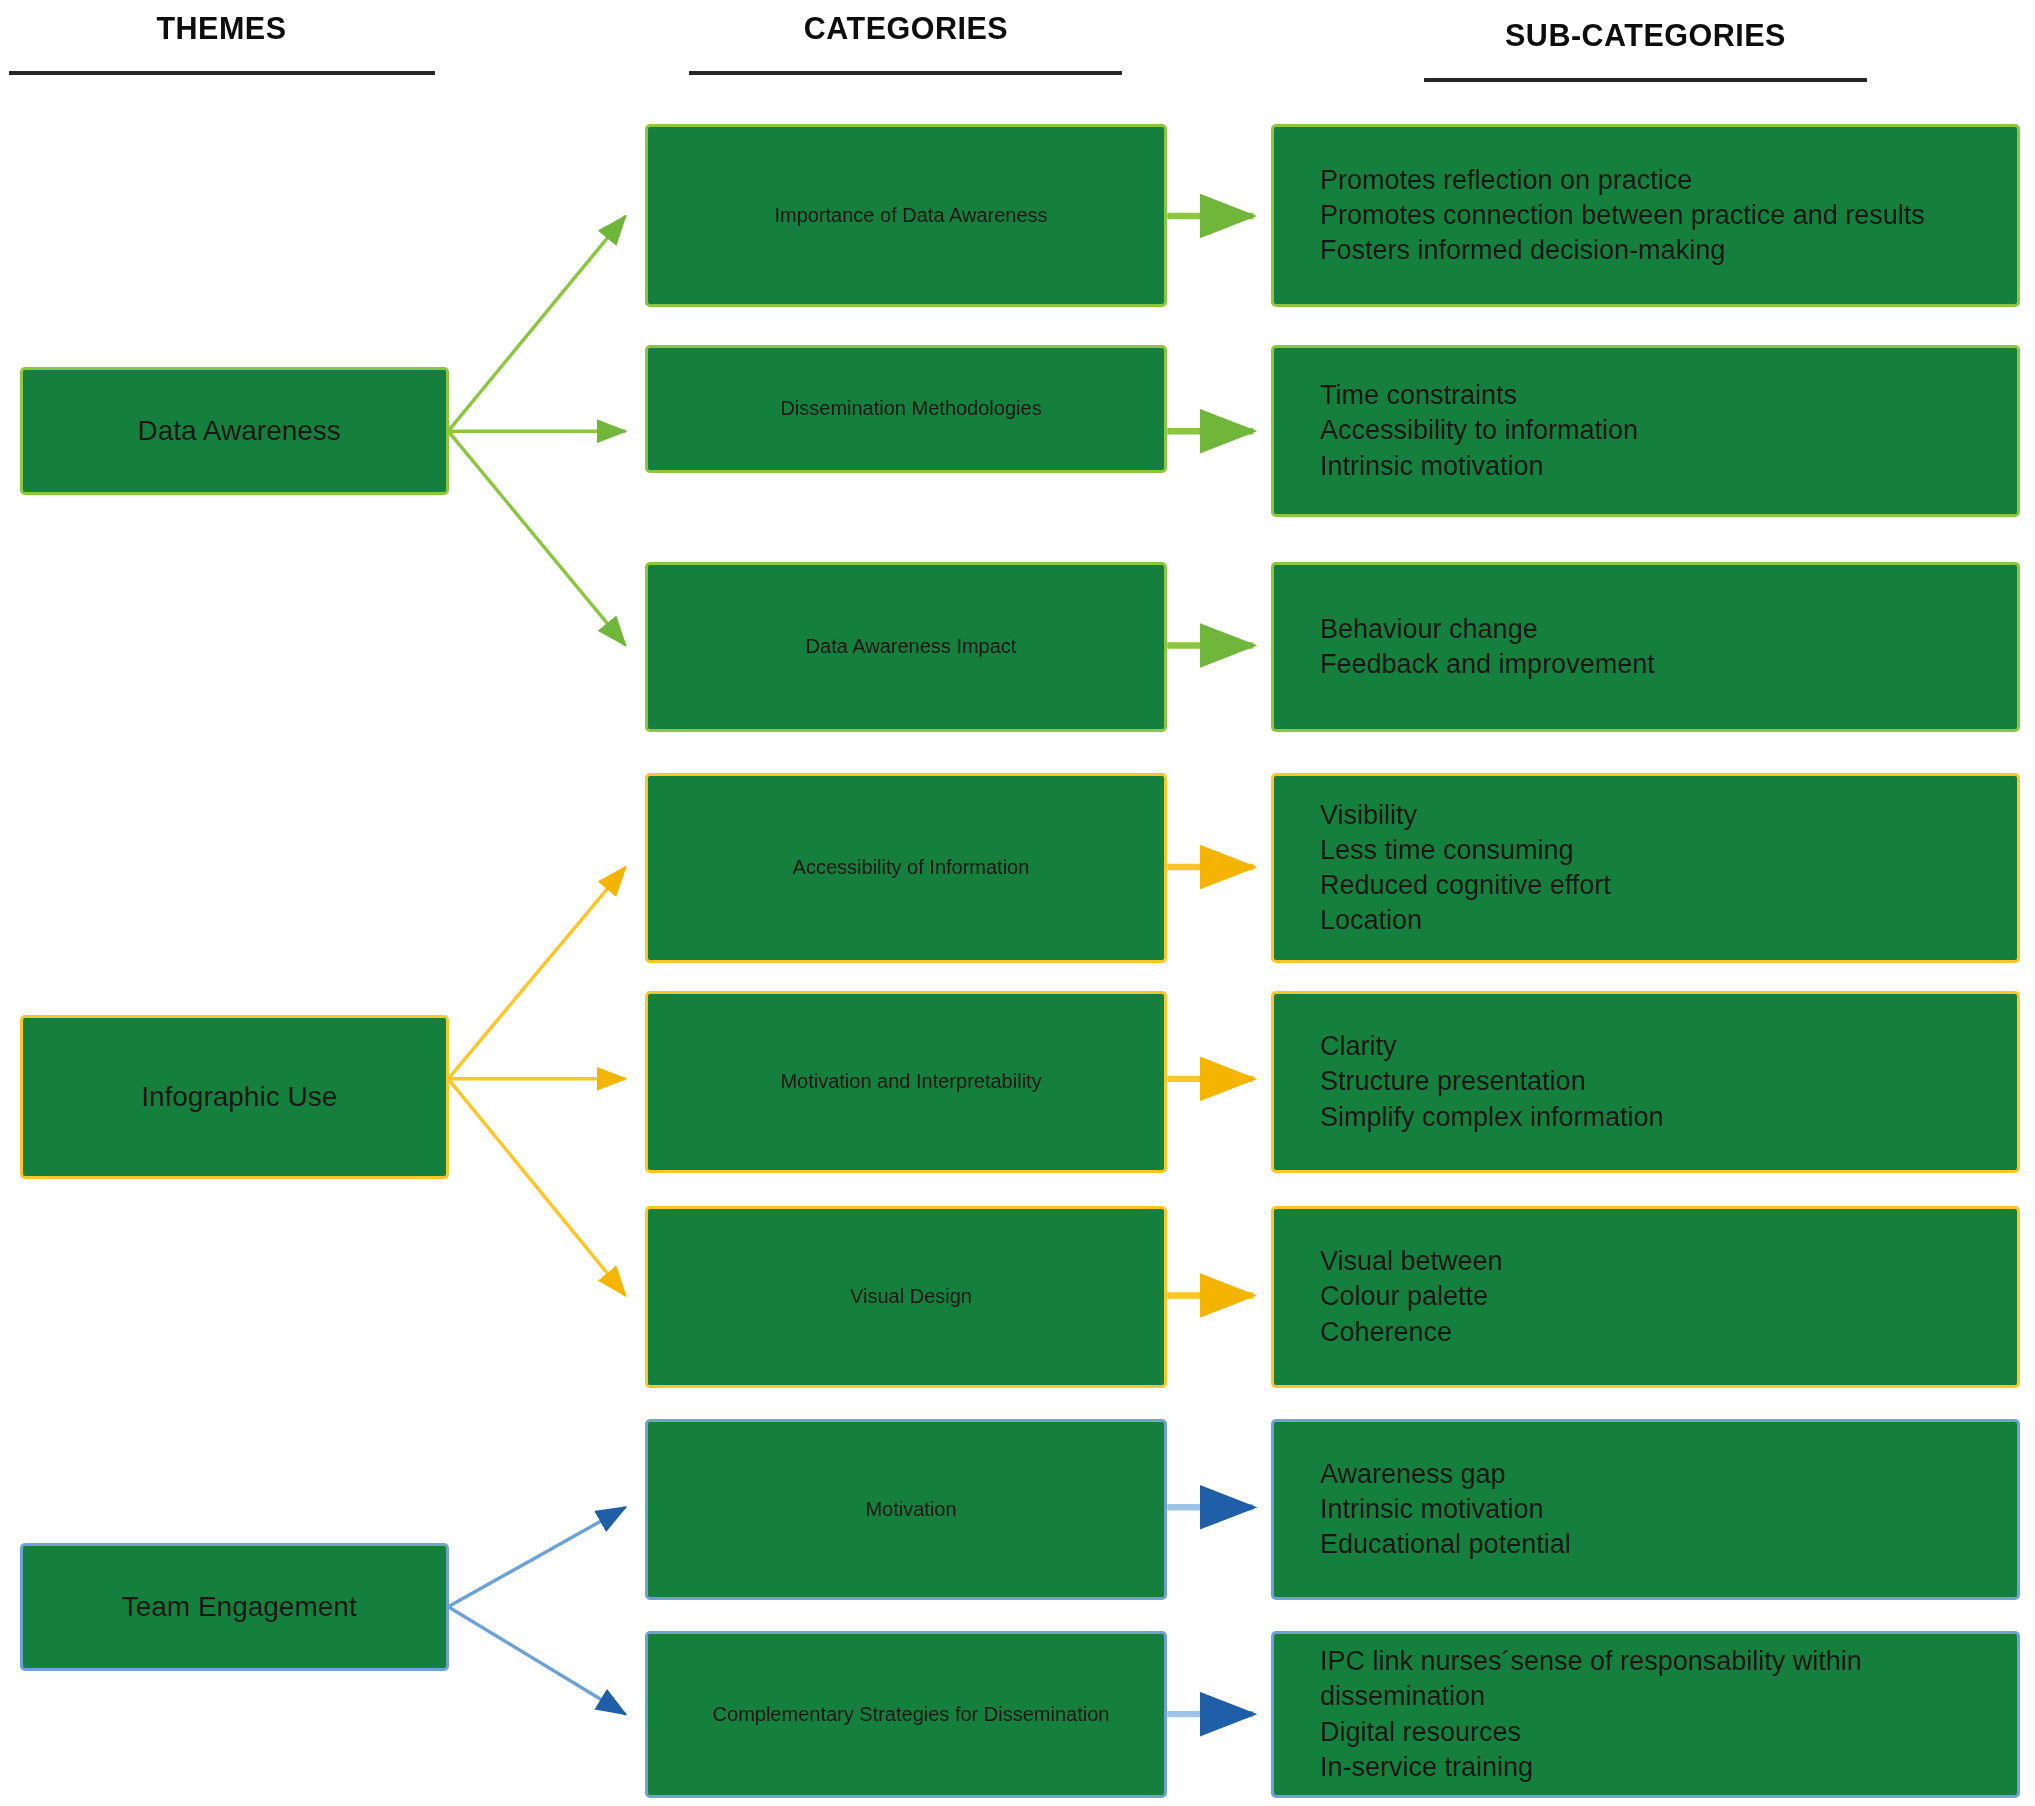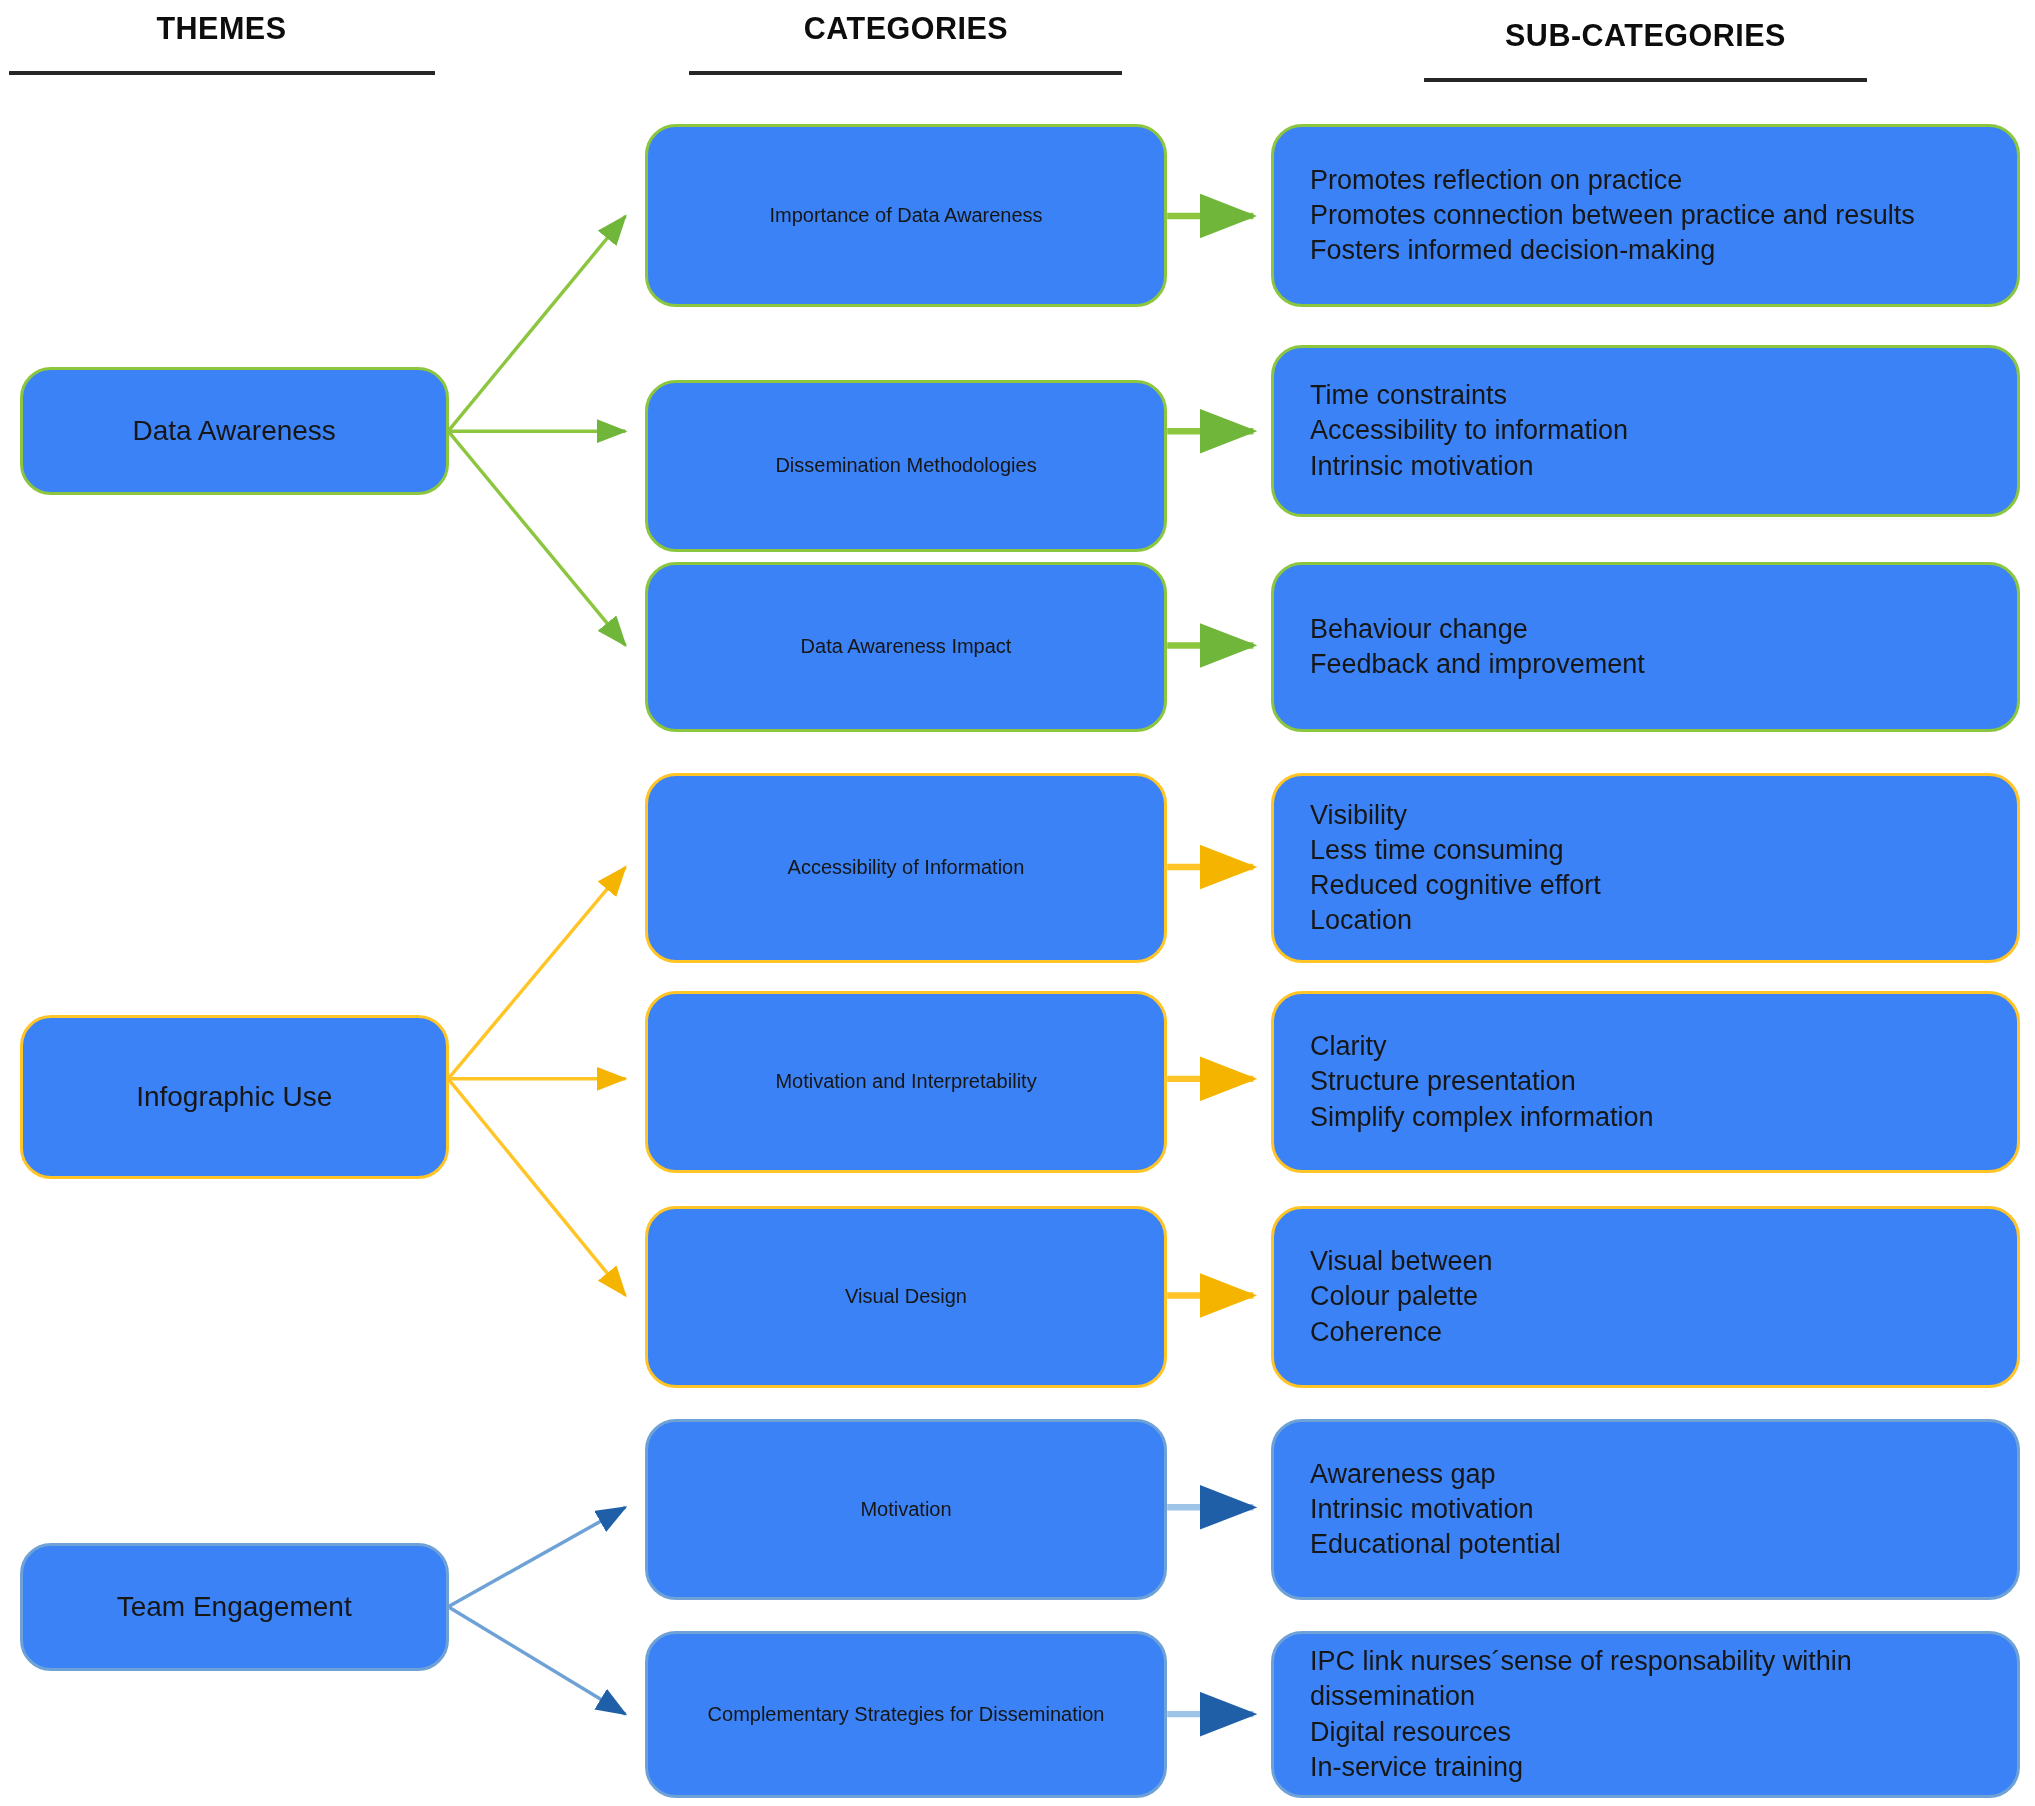--- a/index.html
+++ b/index.html
@@ -21,22 +21,22 @@
   }
   #hdr-themes{left:0px;top:12.8px;width:443px;}
   #hdr-themes .hrule{width:426px;margin-left:8.9px;}
   #hdr-categories{left:645px;top:12.8px;width:522px;}
   #hdr-categories .hrule{width:433px;margin-left:44px;}
   #hdr-subcategories{left:1271px;top:19.7px;width:749px;}
   #hdr-subcategories .hrule{width:443px;margin-left:153px;}
 
   
   .rbox{
-    position:absolute;box-sizing:border-box;background:#3b82f6;
-    border:3.4px solid #8cc63f;border-radius:31px;
+    position:absolute;box-sizing:border-box;background:#15803d;
+    border:3.4px solid #8cc63f;border-radius:5px;padding-left:10px;
   }
   .rbox.green{border-color:#8cc63f;}
   .rbox.yellow{border-color:#ffc425;}
   .rbox.blue{border-color:#6ea2d6;}
 
   .theme-box{display:flex;align-items:center;justify-content:center;}
   .theme-box .label{
     font-size:28px;color:#161616;text-align:center;line-height:1.2;
   }
 
@@ -123,21 +123,21 @@
     <div class="label">Infographic Use</div>
   </div>
 
   <div class="rbox blue theme-box" style="left:19.7px;top:1543px;width:429px;height:128px;">
     <div class="label">Team Engagement</div>
   </div>
 
   <div class="rbox green cat-box" style="left:645px;top:124px;width:522px;height:183px;">
     <div class="label">Importance of Data Awareness</div>
   </div>
-  <div class="rbox green cat-box" style="left:645px;top:345px;width:522px;height:172px;margin-top:35px;">
+  <div class="rbox green cat-box" style="left:645px;top:345px;width:522px;height:128px;">
     <div class="label">Dissemination Methodologies</div>
   </div>
   <div class="rbox green cat-box" style="left:645px;top:562px;width:522px;height:170px;">
     <div class="label">Data Awareness Impact</div>
   </div>
 
   <div class="rbox yellow cat-box" style="left:645px;top:773px;width:522px;height:190px;">
     <div class="label">Accessibility of Information</div>
   </div>
   <div class="rbox yellow cat-box" style="left:645px;top:991px;width:522px;height:182px;">

